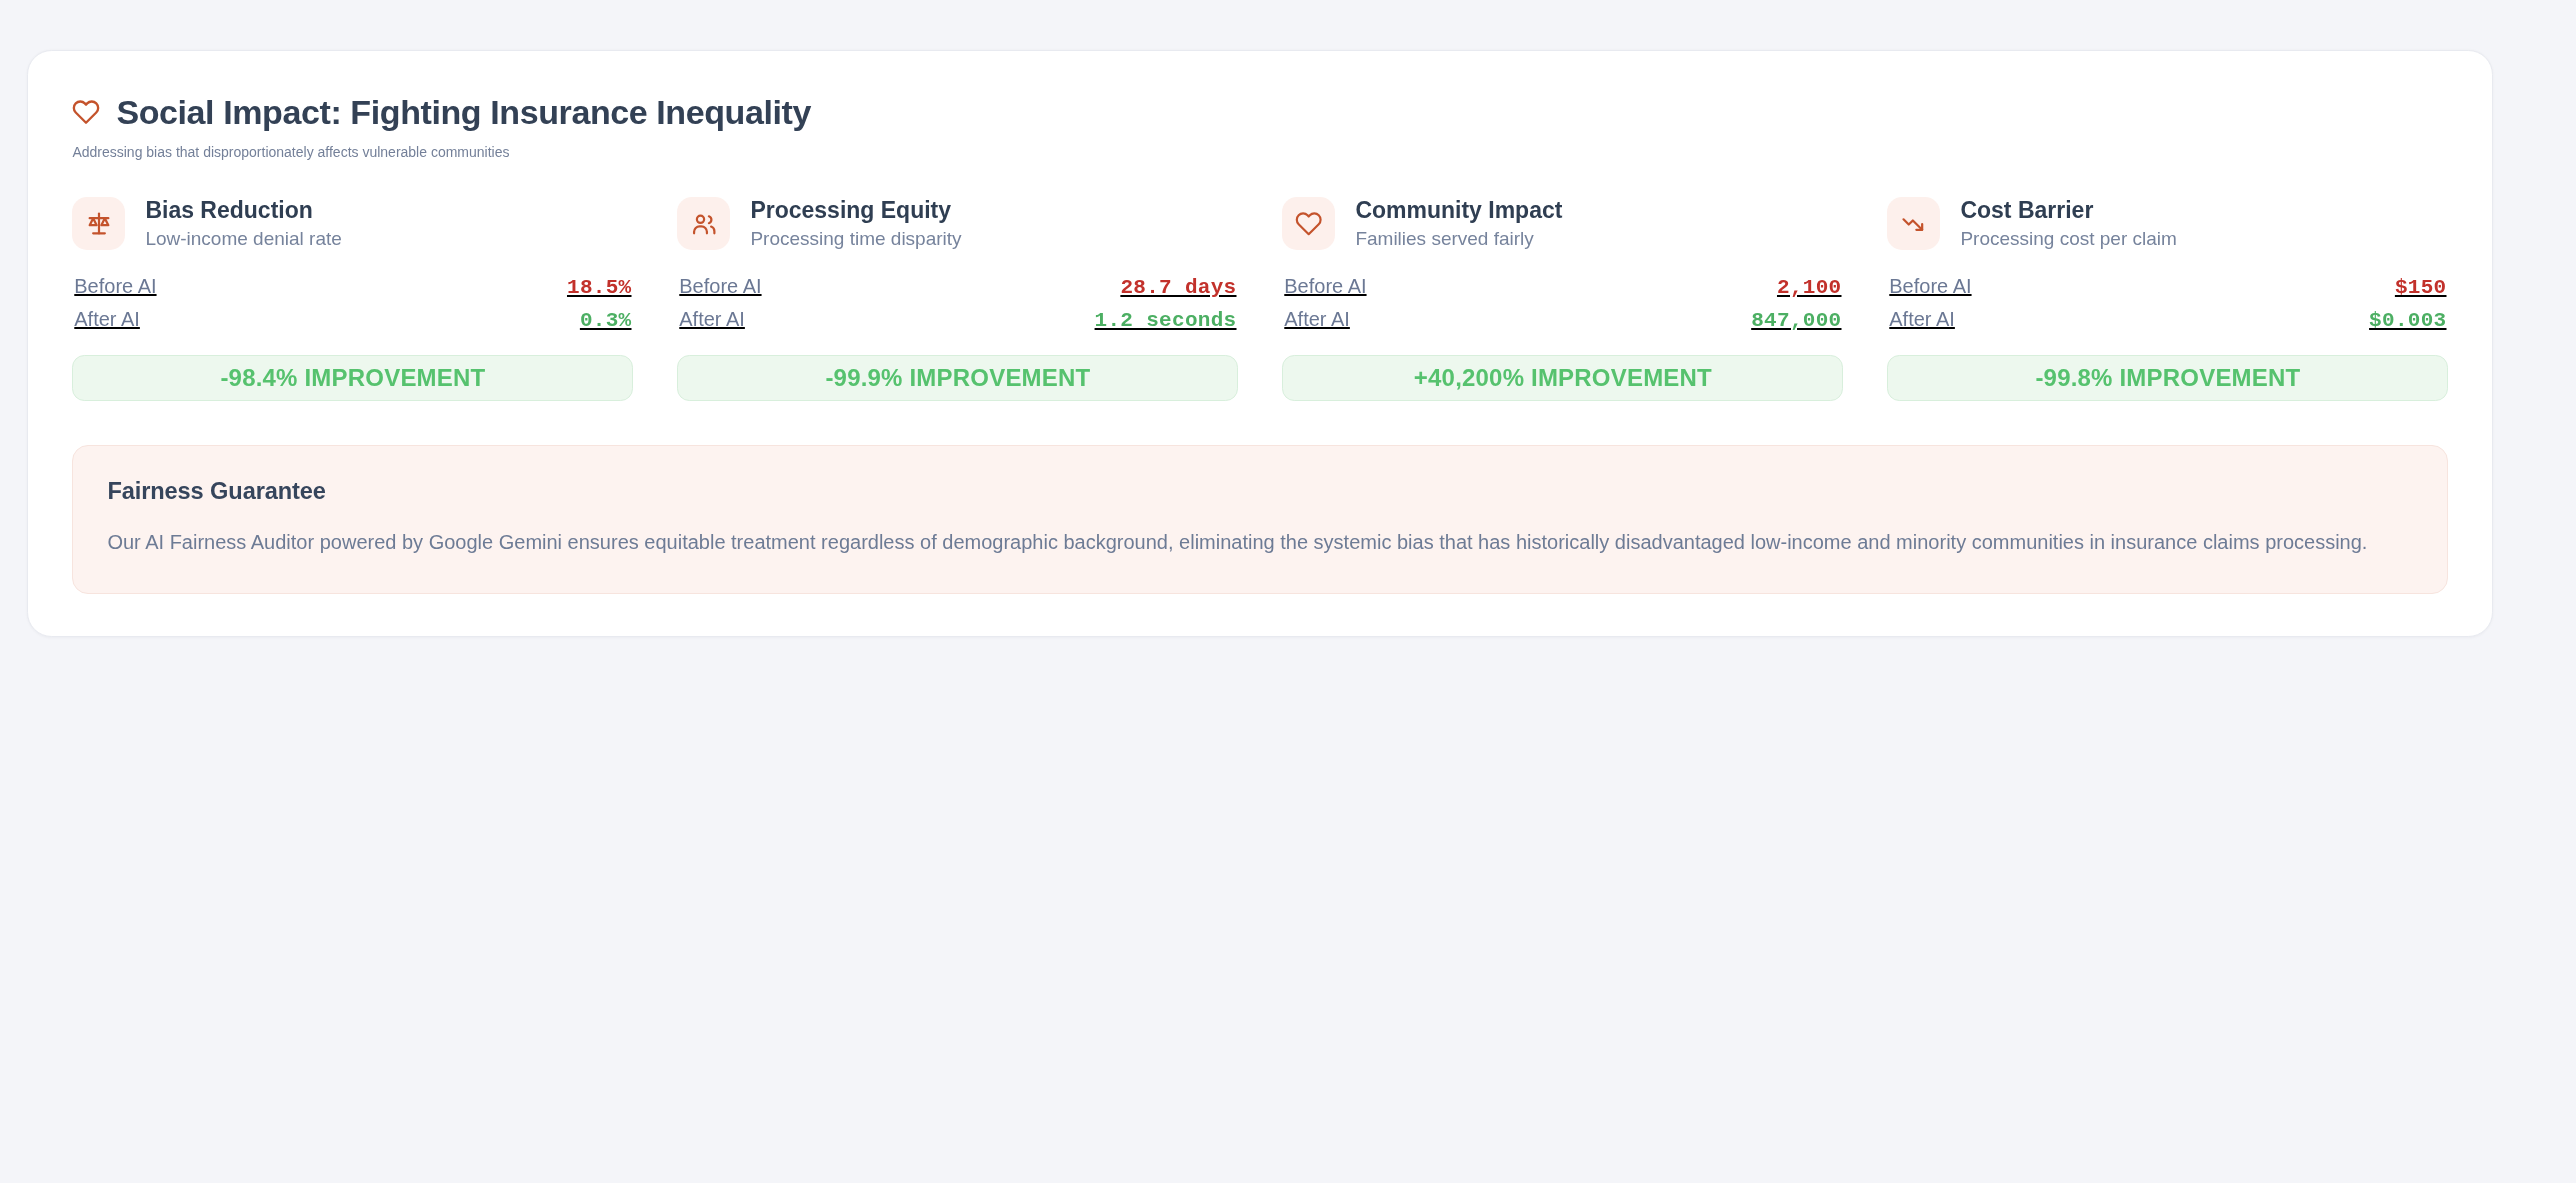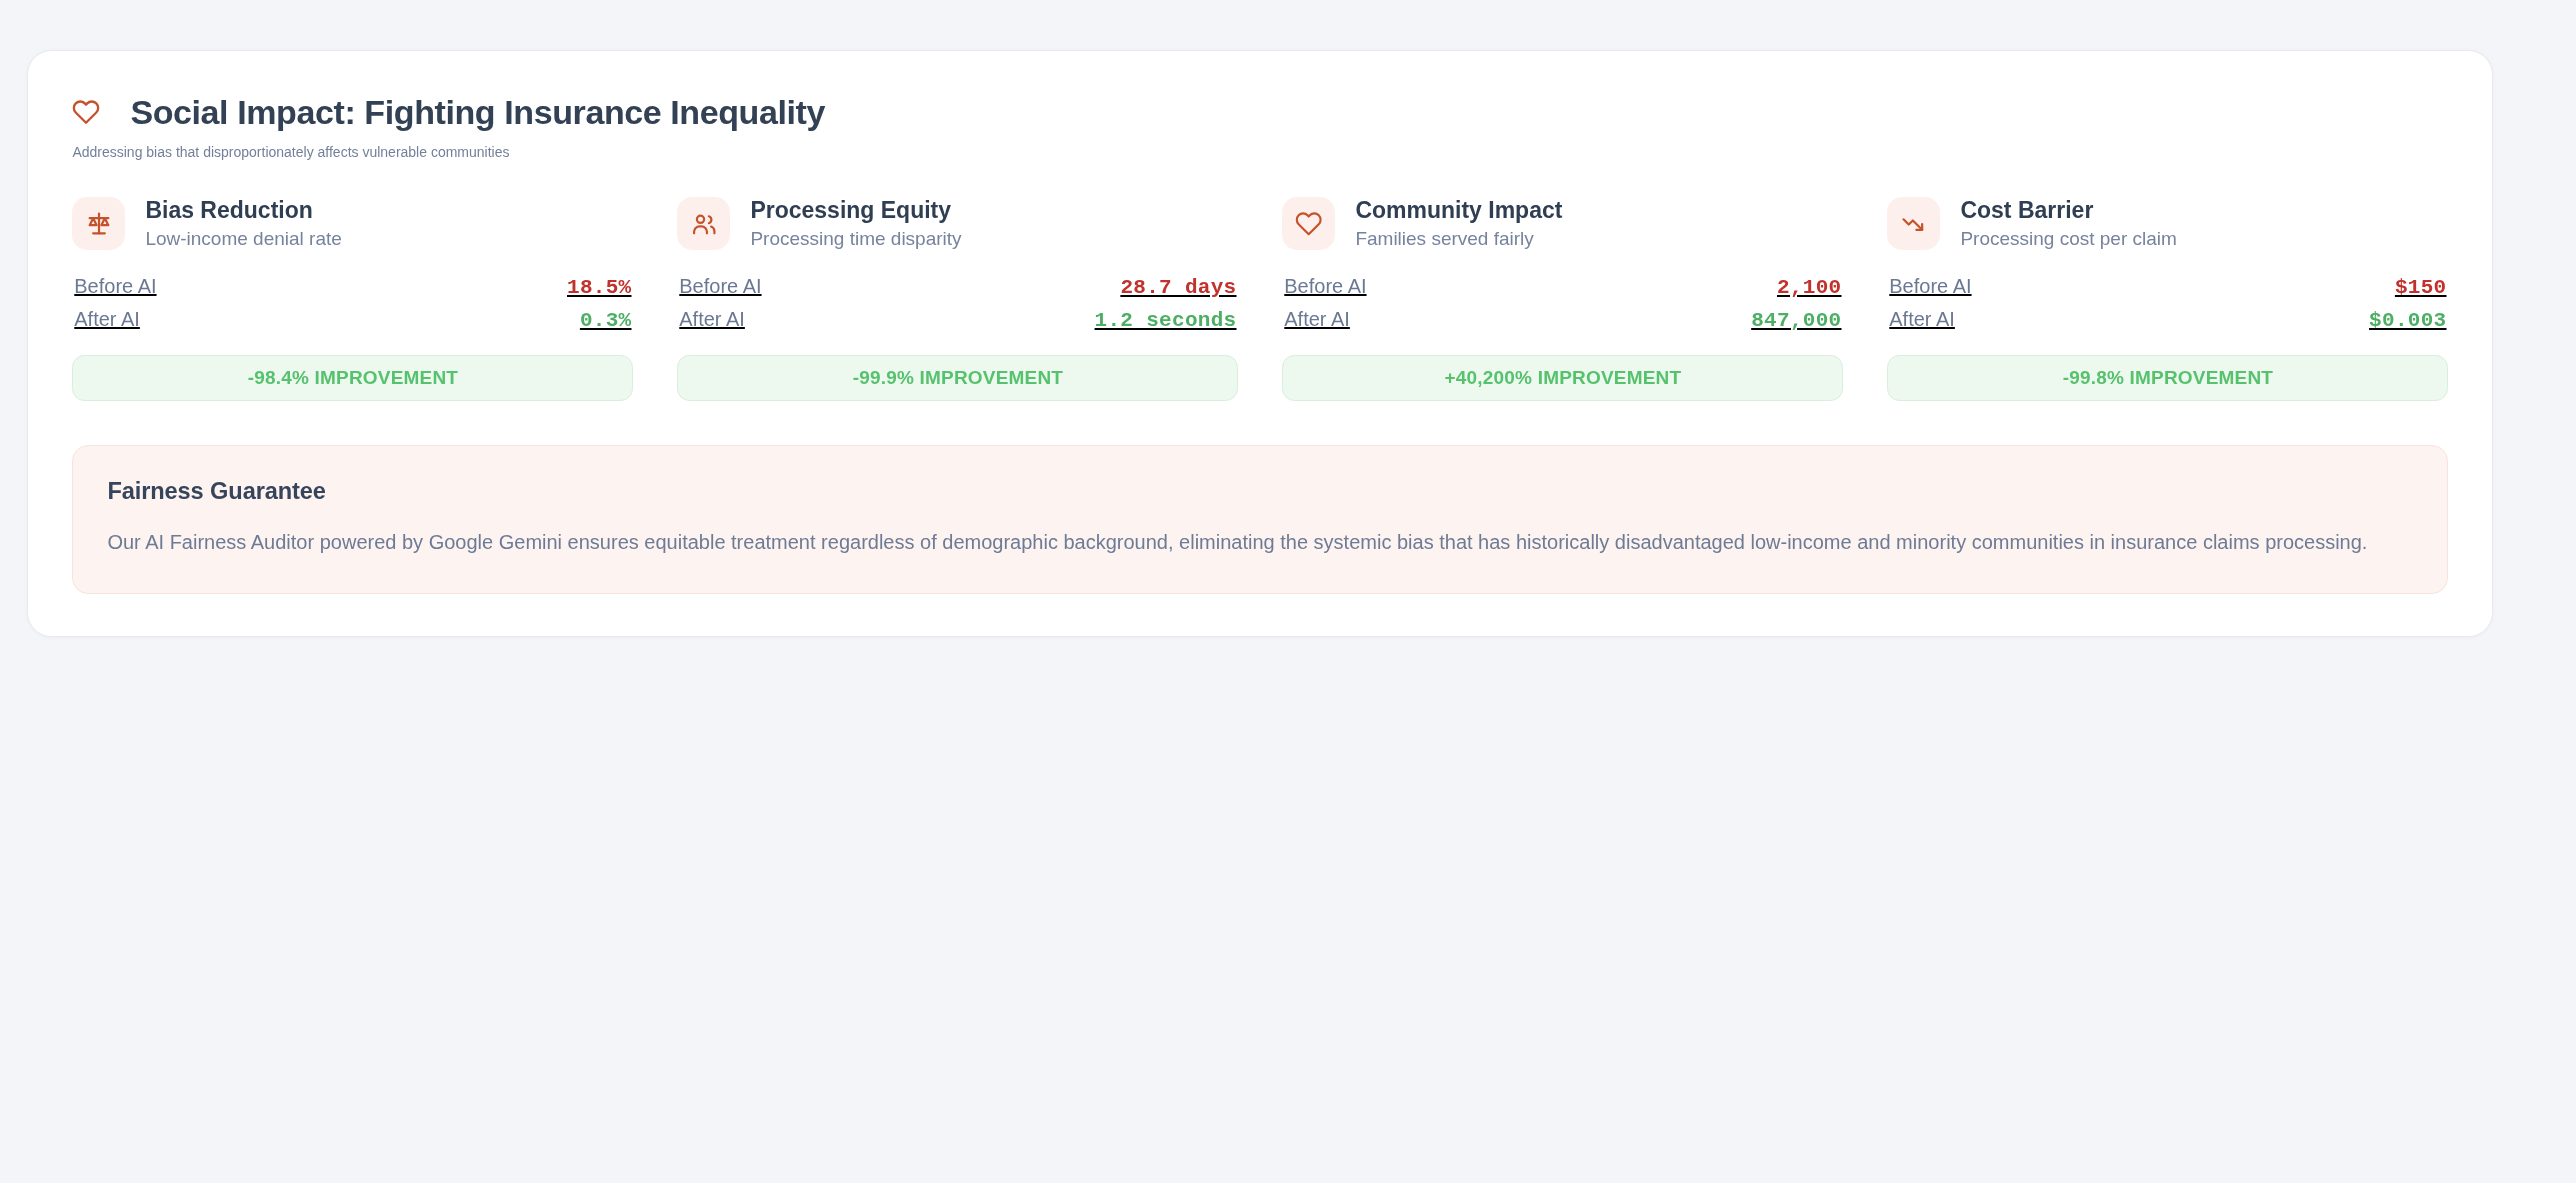--- a/index.html
+++ b/index.html
@@ -28,21 +28,21 @@
     width: 2466px;
     box-shadow: 0 0.9px 2.8px rgba(20,28,50,0.04);
   }
 
   
   .panel-header { margin-bottom: 13.2px; }
 
   .title-row {
     display: flex;
     align-items: center;
-    gap: 30px;
+    gap: 16px;
   }
 
   .heart-outline { flex: 0 0 auto; display:block; }
 
   .panel-title {
     font-size: 34px;
     font-weight: 700;
     color: #334155;
     letter-spacing: -0.4px;
     line-height: 1.2;
@@ -125,21 +125,21 @@
 
   .improve-badge {
     margin-top: 19px;
     background: #edf8ee;
     border: 0.9px solid #d8efdc;
     border-radius: 12.3px;
     height: 46px;
     display: flex;
     align-items: center;
     justify-content: center;
-    font-size: 19px;
+    font-size: 24px;
     font-weight: 700;
     color: #56c26e;
     letter-spacing: 0.2px;
   }
 
   
   .guarantee {
     margin-top: 44px;
     background: #fdf3f0;
     border: 0.9px solid #f7e4de;

